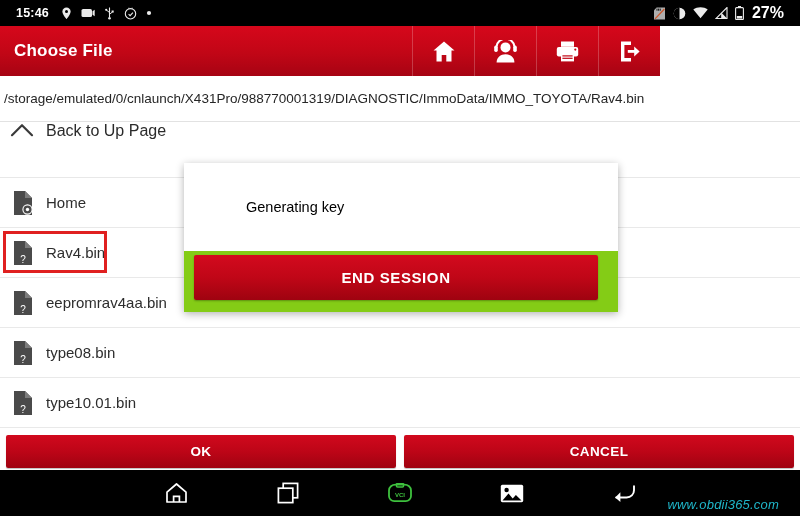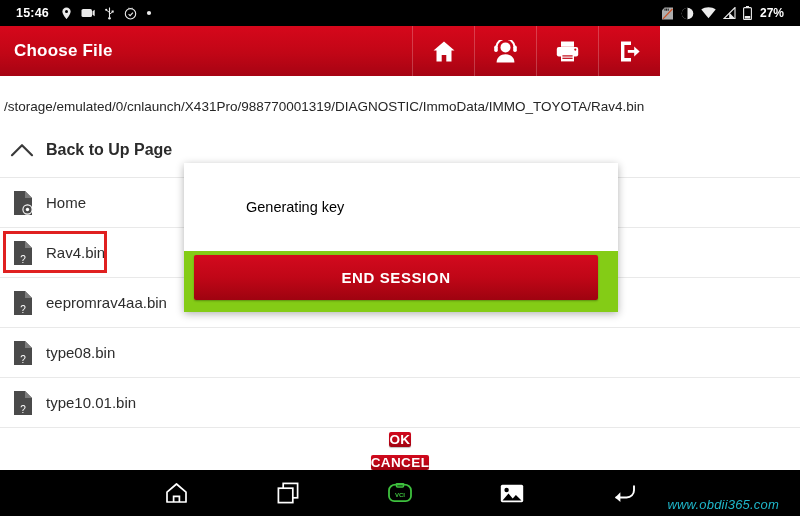--- a/index.html
+++ b/index.html
@@ -26,21 +26,21 @@
   .status-clock {
     color: #ffffff; font-size: 12.5px; font-weight: bold;
     letter-spacing: .2px; margin-right: 12px;
   }
   .status-left-icons { display: flex; align-items: center; gap: 9px; }
   .status-right {
     margin-left: auto; display: flex; align-items: center; gap: 7px;
   }
   .sicon { display: block; opacity: .92; }
   .status-batt-text {
-    color: #ffffff; font-size: 12px; font-weight: bold; margin-left: 1px;
+    color: #ffffff; font-size: 16px; font-weight: bold; margin-left: 1px;
   }
 
   
   .appbar {
     position: absolute; top: 26px; left: 0;
     width: 660px; height: 50px;
     background: linear-gradient(180deg,#d6071b 0%,#c10616 55%,#a60313 100%);
     display: flex; align-items: center;
   }
   .appbar-title {
@@ -49,39 +49,38 @@
   }
   .appbar-tools { margin-left: auto; display: flex; height: 100%; }
   .tool-btn {
     width: 62px; height: 100%;
     display: flex; align-items: center; justify-content: center;
     border-left: 1px solid rgba(255,255,255,.22);
   }
 
   
   .pathline {
-    position: absolute; top: 84px; left: 0;
+    position: absolute; top: 76px; left: 0;
     width: 800px; height: 46px;
     display: flex; align-items: center;
     border-bottom: 1px solid #e2e2e2;
     background: #ffffff;
   }
   .pathline span {
     font-size: 13.5px; color: #262626; margin-left: 4px;
     white-space: nowrap;
   }
 
   
   .backrow {
     position: absolute; top: 122px; left: 0;
     width: 800px; height: 56px;
-    display: flex; align-items: center;
+    display: flex; align-items: flex-start;
     background: #ffffff;
     border-bottom: 1px solid #e8e8e8;
-    font-weight: bold;
   }
   .backrow .chev { margin-left: 10px; display: block; }
   .backrow .lbl {
     font-size: 16px; color: #2b2b2b; margin-left: 12px;
   }
 
   
   .filelist {
     position: absolute; top: 178px; left: 0;
     width: 800px; height: 250px;
@@ -106,21 +105,20 @@
     pointer-events: none;
   }
 
   
   .actionbar {
     position: absolute; top: 432px; left: 0;
     width: 800px; height: 38px;
     display: flex; align-items: center; gap: 8px;
     padding: 0 6px;
     background: #ffffff;
-    flex-direction: column;
   }
   .act-btn {
     flex: 1 1 0; height: 33px;
     background: linear-gradient(180deg,#d1091d 0%,#bd0517 50%,#a00311 100%);
     border-radius: 2px;
     display: flex; align-items: center; justify-content: center;
     color: #ffffff; font-size: 13.5px; font-weight: bold;
     letter-spacing: .4px;
     box-shadow: 0 1px 1px rgba(0,0,0,.25);
   }

